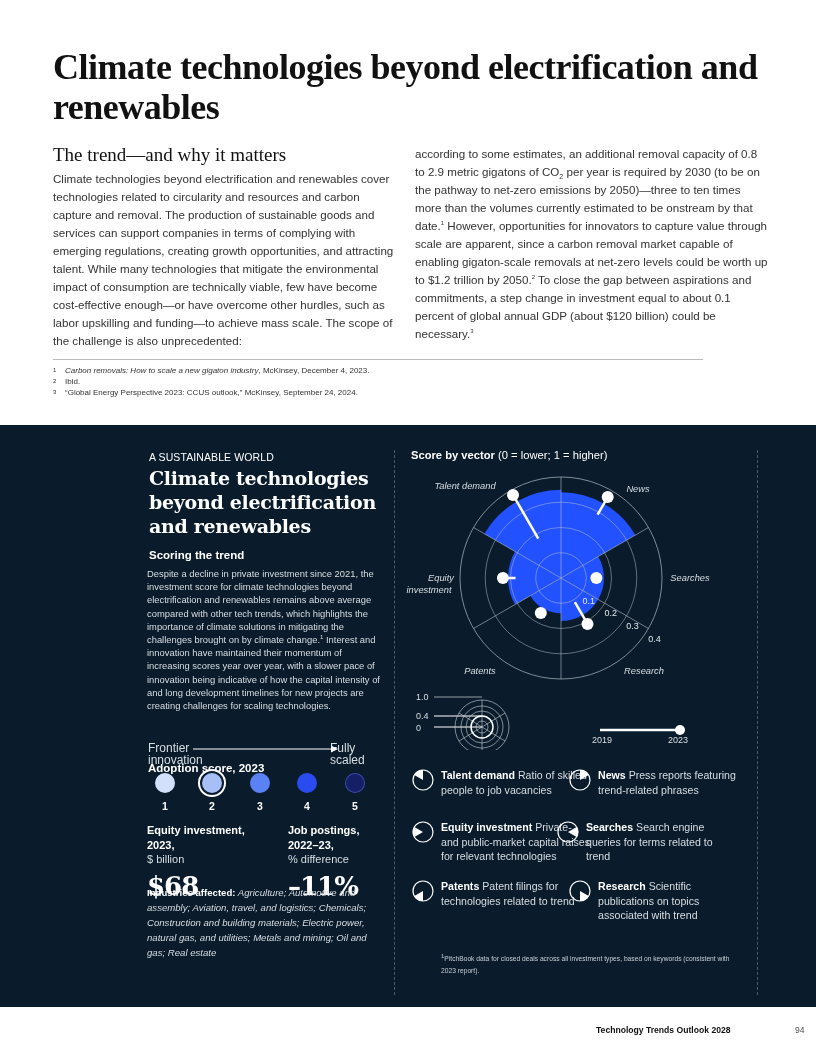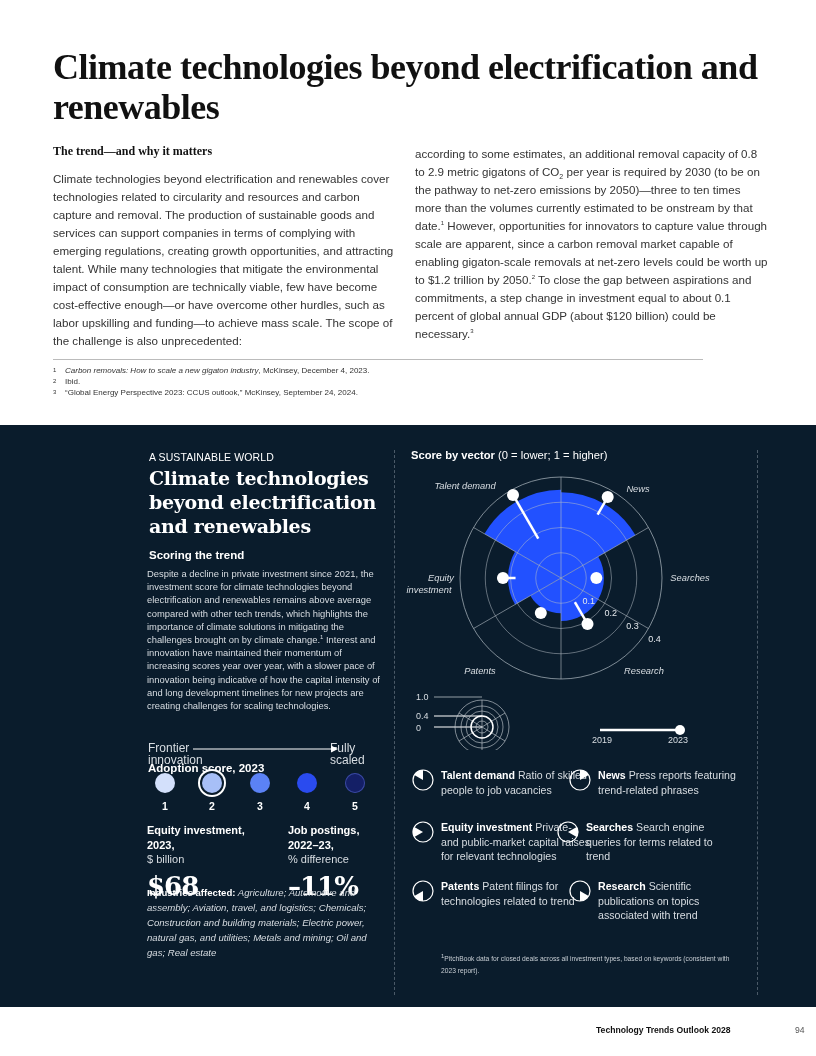--- a/index.html
+++ b/index.html
@@ -1,21 +1,21 @@
 <!DOCTYPE html>
 <html><head>
 <meta charset="utf-8">
 <style>
   html, body { margin:0; padding:0; }
   body { width:816px; height:1056px; background:#ffffff; position:relative; overflow:hidden;
          font-family:"Liberation Sans", sans-serif; color:#222; }
   .abs { position:absolute; }
   #page-title { left:53px; top:47px; width:740px; font-size:36px; line-height:40px; font-weight:bold; color:#111;
                 font-family:"Liberation Serif", serif; letter-spacing:-0.5px; }
-  #trend-heading { left:53px; top:144px; font-size:12px; font-weight:bold; color:#111; font-family:"Liberation Serif", serif; }
+  #trend-heading { left:53px; top:144px; font-size:19px; font-weight:normal; color:#111; font-family:"Liberation Serif", serif; }
   .body-text { font-size:11.6px; line-height:18px; color:#333; }
   #col-left { left:53px; top:170px; width:345px; }
   #col-right { left:415px; top:145px; width:355px; }
   sup { font-size:6px; vertical-align:super; line-height:0; }
   sub { font-size:7px; vertical-align:sub; line-height:0; }
   #fn-rule { left:53px; top:359px; width:650px; height:1px; background:#bbb; }
   .fn { left:53px; font-size:8px; color:#333; line-height:11px; }
   .fn .num { display:inline-block; width:12px; font-size:6px; vertical-align:top; }
   
   #panel { left:0; top:425px; width:816px; height:582px; background:#0a1c2c; }

